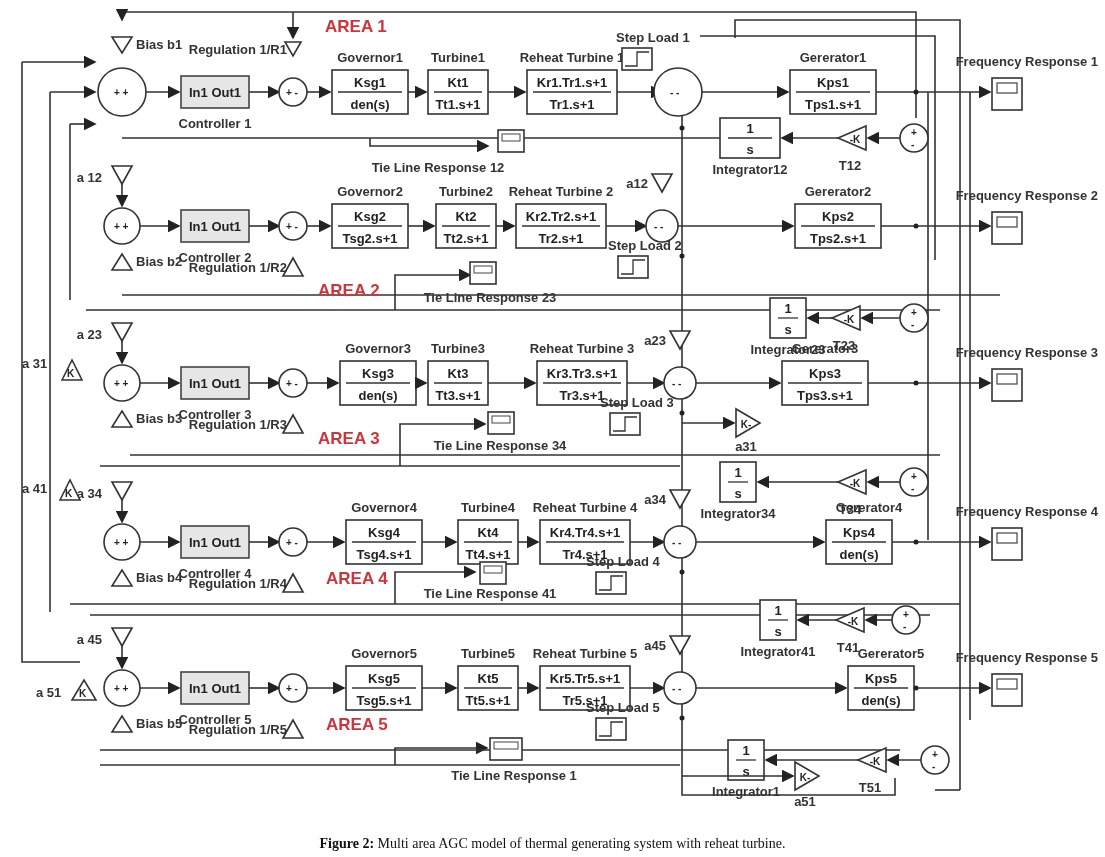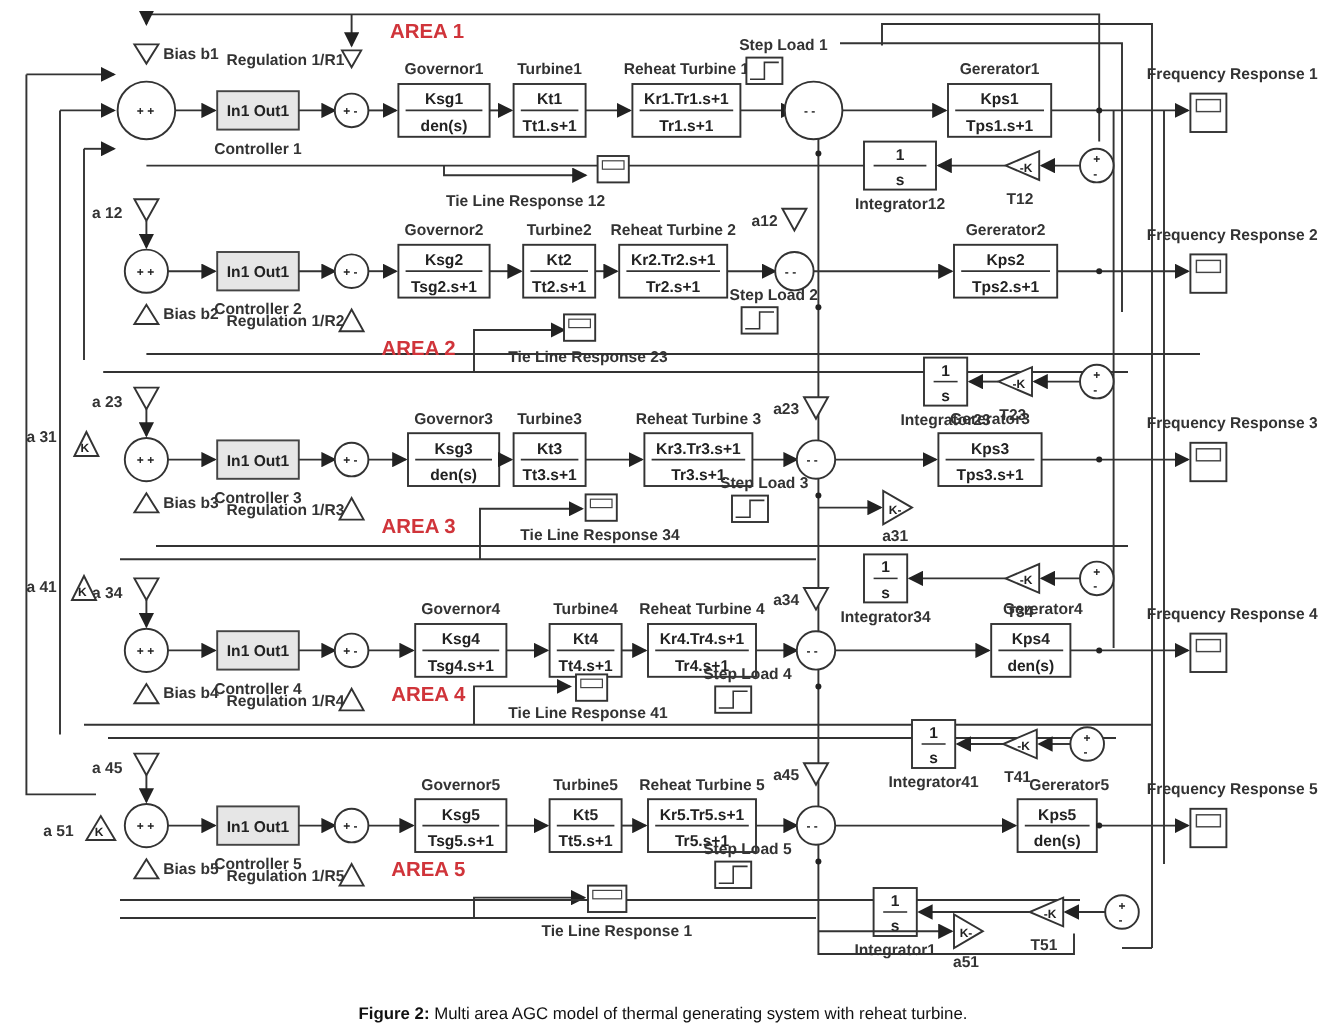--- a/index.html
+++ b/index.html
@@ -2,21 +2,21 @@
 <html><head>
 <meta charset="utf-8">
 <style>
   html,body{margin:0;padding:0;background:#ffffff;}
   body{width:1105px;height:857px;position:relative;overflow:hidden;font-family:"Liberation Sans",sans-serif;}
   #diagram{position:absolute;left:0;top:0;}
   .lbl{font-family:"Liberation Sans",sans-serif;font-size:13px;font-weight:bold;fill:#333;}
   .blk{font-family:"Liberation Sans",sans-serif;font-size:13px;font-weight:bold;fill:#222;}
   .area{font-family:"Liberation Sans",sans-serif;font-size:17px;font-weight:bold;fill:#d0343a;}
   .sign{font-family:"Liberation Sans",sans-serif;font-size:10px;font-weight:bold;fill:#222;}
-  .caption{position:absolute;left:0;width:1105px;top:836px;text-align:center;font-family:Liberation Sans, sans-serif;font-size:14px;color:#111;}
+  .caption{position:absolute;left:0;width:1105px;top:836px;text-align:center;font-family:Liberation Serif, serif;font-size:14px;color:#111;}
   .caption b{font-weight:bold;}
   .wire{stroke:#333;stroke-width:1.6;fill:none;}
   .box{fill:#fff;stroke:#333;stroke-width:1.6;}
   .ctrl{fill:#e6e6e6;stroke:#444;stroke-width:1.6;}
   .sum{fill:#fff;stroke:#333;stroke-width:1.6;}
   .tri{fill:#fff;stroke:#333;stroke-width:1.6;}
   .dot{fill:#222;}
 </style>
 </head>
 <body>

